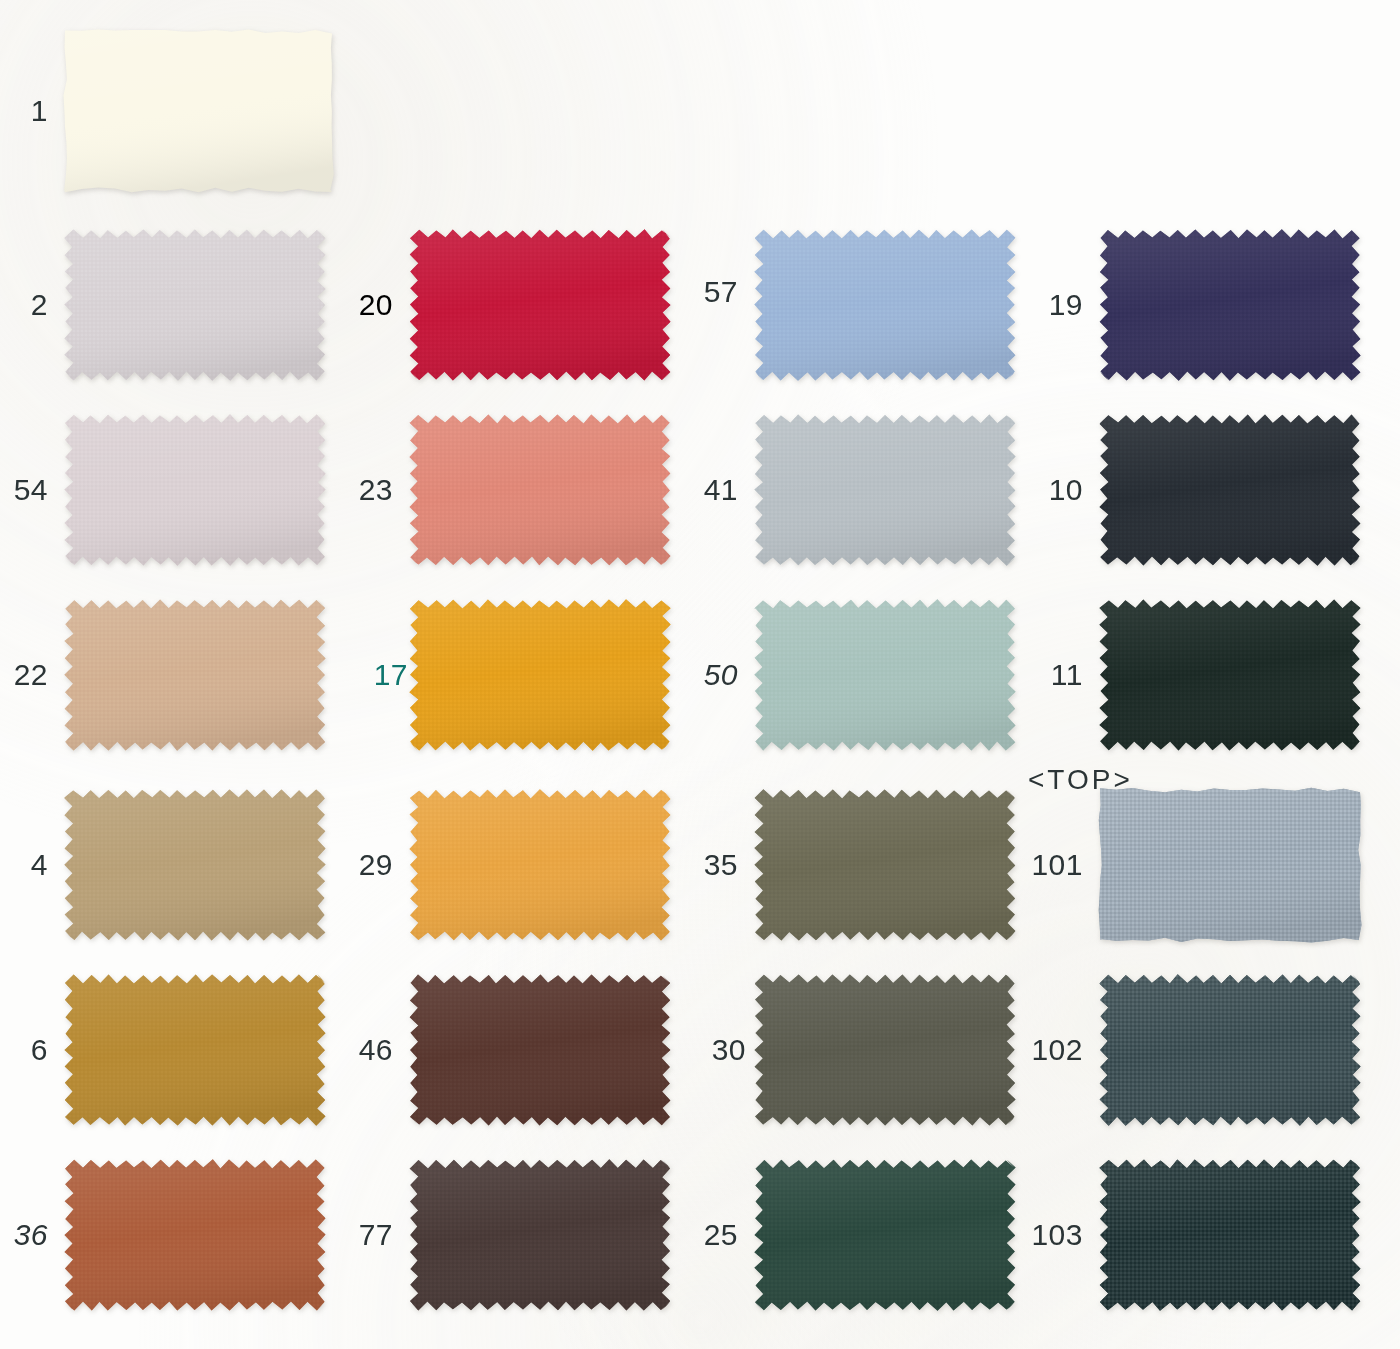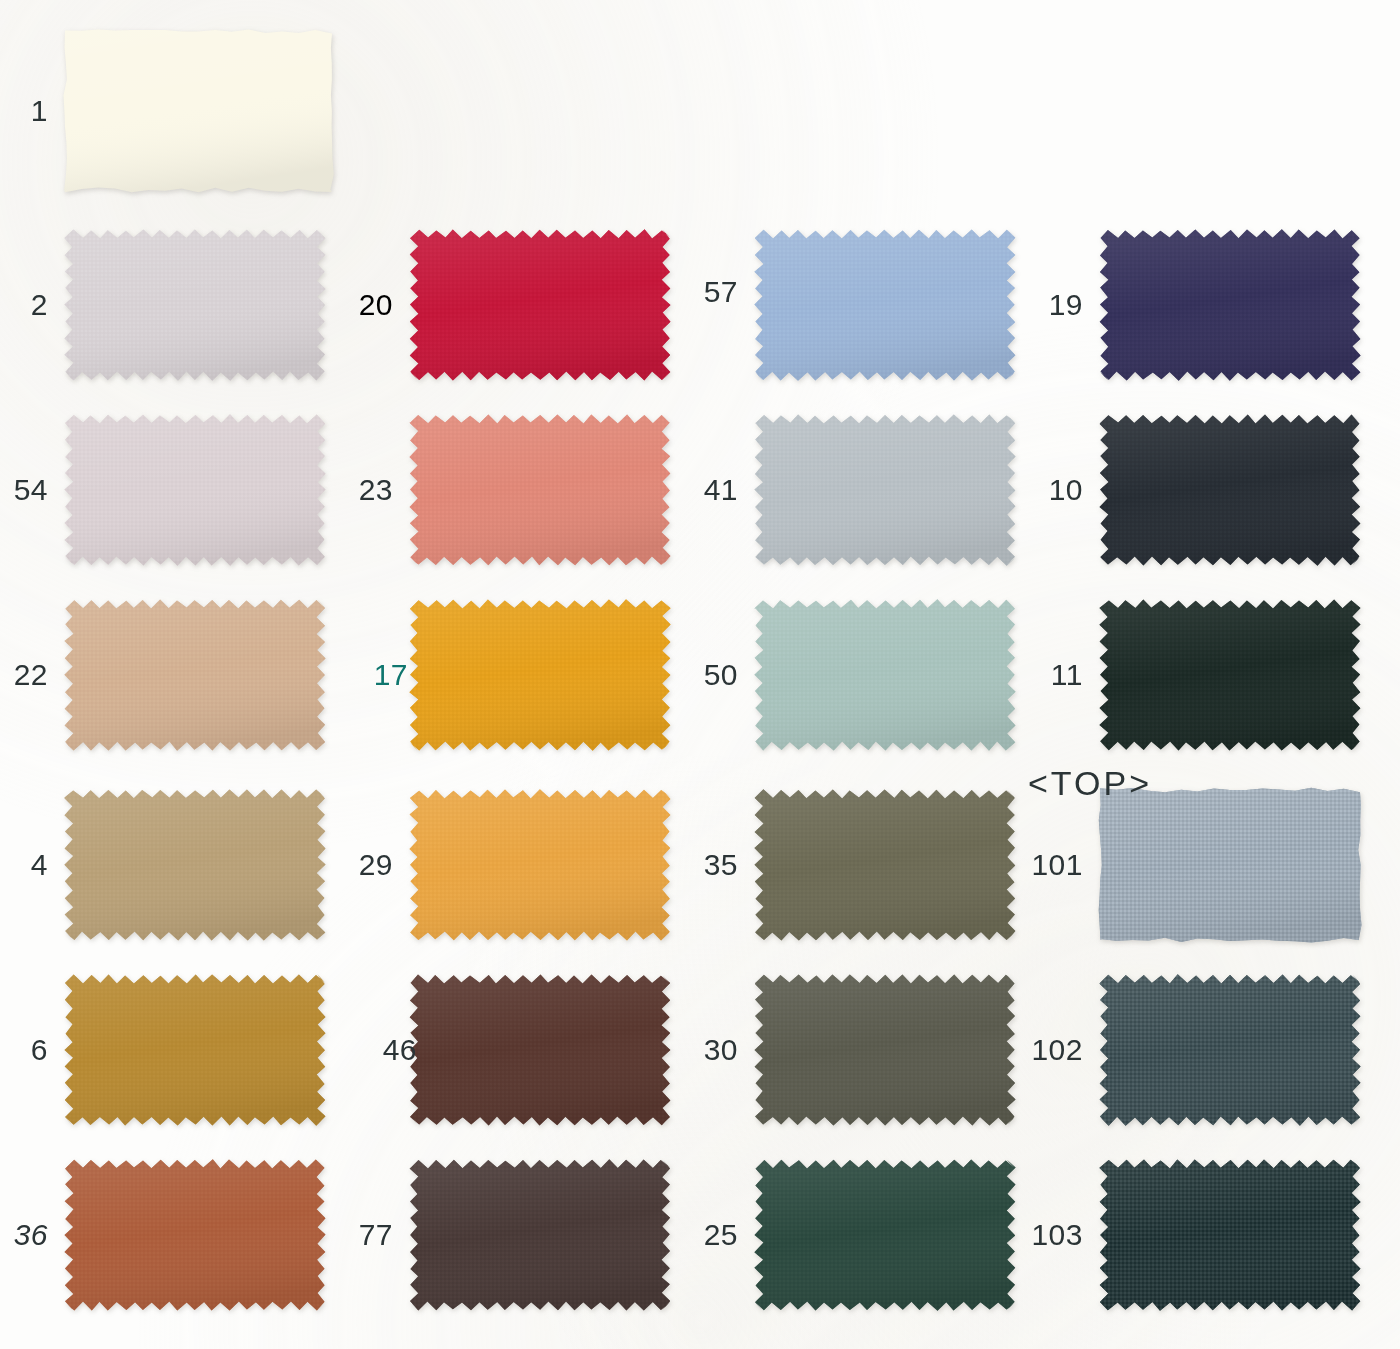--- a/index.html
+++ b/index.html
@@ -45,21 +45,21 @@
     line-height: 1;
     white-space: nowrap;
     transform: translateY(-50%);
     text-align: right;
   }
 
   .top-marker {
     position: absolute;
     color: #2b3436;
     font-family: "Liberation Sans", sans-serif;
-    font-size: 34px;
+    font-size: 28px;
     letter-spacing: 3px;
     white-space: nowrap;
     line-height: 1;
   }
 
   
   .chip {
     position: absolute;
     overflow: visible;
     filter: drop-shadow(1px 2px 2.5px rgba(90,85,78,.22));
@@ -387,21 +387,21 @@
               </linearGradient>
             </defs>
             <g clip-path="url(#clip11)">
               <rect x="-9" y="-9" width="278" height="168" fill="#a8c3bd"></rect>
               <rect x="-9" y="-9" width="278" height="168" fill="url(#pat11)" opacity=".6"></rect>
               <rect x="-9" y="-9" width="278" height="168" fill="url(#grd11)"></rect>
             </g>
           </svg>
         </div>
       </div>
-      <div class="label" style="top: 675px; left: 0px; width: 738px; color: rgb(43, 52, 54);">50</div>
+      <div class="label" style="top: 675px; left: 0px; width: 738px; color: rgb(43, 52, 54); font-style: italic;">50</div>
       <div class="cell" style="left: 1100px; top: 600px; width: 260px; height: 150px;">
         <div class="chip" style="left: 0px; top: 0px;">
           <svg width="278" height="168" viewBox="-9 -9 278 168" style="position: absolute; left: -9px; top: -9px;">
             <defs>
               <clipPath id="clip12">
                 <path d="M-0.6,8.1 L8.9,0.5 L18.0,8.1 L25.4,0.2 L35.4,8.0 L43.3,-0.5 L51.3,7.7 L60.9,0.6 L69.6,7.9 L78.5,0.4 L86.6,8.4 L95.7,0.7 L103.8,7.8 L112.9,0.3 L121.1,7.6 L130.4,0.5 L139.1,8.3 L146.9,0.5 L156.1,8.3 L163.9,0.2 L173.0,8.4 L181.4,0.1 L190.7,7.5 L199.0,0.4 L208.2,7.5 L216.3,-0.1 L224.7,8.5 L234.1,-0.6 L242.5,8.2 L251.3,0.3 L260.0,7.6 L251.5,0.4 L260.5,7.9 L252.3,16.5 L260.5,24.6 L251.5,33.0 L259.9,41.0 L252.3,50.5 L259.6,58.9 L251.5,66.8 L260.1,74.6 L252.6,82.7 L260.3,92.2 L252.0,99.6 L260.4,108.3 L252.4,116.2 L259.4,124.6 L252.5,133.0 L259.6,141.6 L251.7,150.0 L260.6,142.1 L251.4,150.0 L242.4,141.8 L233.2,149.8 L226.1,142.0 L217.2,150.0 L208.4,142.3 L199.8,150.1 L191.1,142.4 L181.7,150.5 L173.6,142.2 L164.9,149.6 L155.3,141.4 L146.8,149.6 L138.8,142.0 L129.4,150.4 L121.9,142.3 L112.5,150.3 L104.5,141.5 L95.3,149.7 L86.0,142.2 L78.5,150.4 L70.1,141.5 L60.8,149.6 L51.3,141.5 L43.7,149.9 L34.2,141.5 L26.2,149.8 L17.7,141.7 L8.8,150.3 L0.0,141.4 L8.4,149.4 L0.2,141.3 L8.4,132.7 L-0.6,125.1 L8.1,116.7 L-0.5,108.1 L8.5,99.7 L0.6,91.1 L8.3,83.1 L0.1,74.7 L7.9,66.6 L-0.4,58.1 L8.1,49.7 L-0.4,41.5 L8.0,32.9 L-0.6,24.7 L7.8,17.0 L0.0,8.5 Z"></path>
               </clipPath>
               <pattern id="pat12" width="4" height="4" patternUnits="userSpaceOnUse">
                 <rect width="4" height="4" fill="#1d2b27"></rect>
                 <rect x="0" y="0" width="2" height="2" fill="#2a3834" opacity=".42"></rect>
@@ -576,21 +576,21 @@
               </linearGradient>
             </defs>
             <g clip-path="url(#clip18)">
               <rect x="-9" y="-9" width="278" height="168" fill="#5a3830"></rect>
               <rect x="-9" y="-9" width="278" height="168" fill="url(#pat18)" opacity=".6"></rect>
               <rect x="-9" y="-9" width="278" height="168" fill="url(#grd18)"></rect>
             </g>
           </svg>
         </div>
       </div>
-      <div class="label" style="top: 1050px; left: 0px; width: 393px; color: rgb(43, 52, 54); margin-left: 24px;">46</div>
+      <div class="label" style="top: 1050px; left: 0px; width: 393px; color: rgb(43, 52, 54);">46</div>
       <div class="cell" style="left: 755px; top: 975px; width: 260px; height: 150px;">
         <div class="chip" style="left: 0px; top: 0px;">
           <svg width="278" height="168" viewBox="-9 -9 278 168" style="position: absolute; left: -9px; top: -9px;">
             <defs>
               <clipPath id="clip19">
                 <path d="M0.3,8.1 L8.9,-0.3 L18.0,7.5 L25.4,-0.0 L34.4,7.5 L43.7,-0.6 L52.5,7.8 L61.4,0.6 L69.0,8.0 L77.4,-0.4 L86.6,7.6 L94.8,-0.4 L104.6,8.1 L112.2,0.1 L121.5,8.1 L130.3,-0.3 L138.1,8.0 L147.4,-0.6 L155.9,8.5 L164.5,-0.3 L173.0,7.6 L182.0,0.2 L190.0,8.2 L199.2,-0.6 L207.6,8.5 L217.3,-0.3 L225.8,7.4 L233.8,-0.2 L243.1,8.0 L250.9,-0.2 L260.0,7.5 L251.7,0.3 L259.5,8.5 L252.5,16.7 L259.5,25.4 L252.0,32.8 L260.0,41.0 L251.5,49.4 L259.8,59.0 L251.6,66.2 L259.6,74.8 L251.8,83.3 L259.6,91.2 L251.9,99.7 L260.1,108.1 L252.3,116.4 L260.6,124.5 L251.7,132.6 L259.4,141.5 L252.5,150.0 L259.6,141.9 L250.8,149.9 L243.4,142.5 L234.4,150.5 L225.0,142.1 L217.4,150.6 L207.9,141.5 L199.3,150.2 L190.4,142.3 L181.4,149.7 L173.7,142.1 L164.6,149.9 L155.9,141.9 L147.0,149.9 L138.9,142.0 L130.1,150.4 L121.2,141.8 L112.5,149.9 L103.8,142.0 L95.0,149.9 L87.5,142.2 L78.4,150.4 L69.6,142.1 L60.8,149.6 L51.3,141.4 L42.6,150.1 L33.9,141.8 L26.1,149.5 L17.8,141.9 L8.1,149.4 L0.0,141.9 L8.4,149.4 L0.1,141.5 L8.4,133.8 L0.5,125.1 L7.8,116.1 L0.6,108.2 L8.1,99.4 L-0.4,91.8 L7.9,83.2 L-0.5,75.0 L8.5,66.4 L0.5,58.1 L8.1,50.0 L0.1,41.0 L8.2,33.4 L0.1,24.5 L8.1,17.3 L0.0,8.9 Z"></path>
               </clipPath>
               <pattern id="pat19" width="4" height="4" patternUnits="userSpaceOnUse">
                 <rect width="4" height="4" fill="#5b5c4f"></rect>
                 <rect x="0" y="0" width="2" height="2" fill="#68695c" opacity=".42"></rect>
@@ -603,21 +603,21 @@
               </linearGradient>
             </defs>
             <g clip-path="url(#clip19)">
               <rect x="-9" y="-9" width="278" height="168" fill="#5b5c4f"></rect>
               <rect x="-9" y="-9" width="278" height="168" fill="url(#pat19)" opacity=".6"></rect>
               <rect x="-9" y="-9" width="278" height="168" fill="url(#grd19)"></rect>
             </g>
           </svg>
         </div>
       </div>
-      <div class="label" style="top: 1050px; left: 0px; width: 738px; color: rgb(43, 52, 54); padding-left: 30px;">30</div>
+      <div class="label" style="top: 1050px; left: 8px; width: 738px; color: rgb(43, 52, 54); padding-left: 30px;">30</div>
       <div class="cell" style="left: 1100px; top: 975px; width: 260px; height: 150px;">
         <div class="chip" style="left: 0px; top: 0px;">
           <svg width="278" height="168" viewBox="-9 -9 278 168" style="position: absolute; left: -9px; top: -9px;">
             <defs>
               <clipPath id="clip20">
                 <path d="M0.4,7.6 L8.3,-0.3 L18.0,8.3 L25.7,-0.1 L34.8,7.8 L43.8,-0.0 L51.9,7.9 L61.3,0.6 L69.8,8.4 L77.7,-0.7 L87.3,7.9 L96.1,0.4 L103.6,8.0 L113.0,0.1 L121.3,8.5 L130.0,-0.2 L138.2,8.3 L146.8,0.1 L155.6,7.8 L165.1,0.3 L173.5,8.0 L182.6,-0.4 L190.8,8.2 L199.2,-0.2 L208.2,7.9 L217.4,0.7 L225.3,8.4 L233.7,0.6 L242.5,7.9 L250.8,0.3 L260.0,8.0 L252.6,0.1 L260.1,9.0 L252.0,16.9 L260.1,25.5 L252.4,33.4 L260.4,41.2 L251.5,50.1 L259.5,58.6 L251.5,66.7 L260.0,74.7 L252.1,83.5 L260.6,91.6 L252.6,99.7 L260.5,107.7 L252.4,116.3 L259.5,124.9 L252.1,133.6 L260.1,142.3 L252.3,150.0 L259.9,141.9 L251.4,149.4 L242.1,141.6 L233.7,149.6 L225.5,142.4 L216.6,150.1 L208.5,141.6 L199.9,150.7 L191.4,142.3 L182.4,149.6 L173.0,141.8 L164.6,149.5 L156.5,142.2 L146.8,149.5 L138.2,141.5 L130.6,150.2 L120.7,141.5 L113.2,150.3 L103.3,142.4 L94.9,150.0 L86.3,141.7 L78.2,150.2 L69.0,142.1 L60.3,149.8 L51.5,141.8 L42.7,150.3 L35.0,142.4 L25.6,150.7 L17.1,141.7 L8.7,150.7 L0.0,142.2 L8.3,149.6 L0.0,141.4 L8.4,133.1 L-0.4,124.5 L8.0,116.6 L-0.3,108.4 L7.5,100.2 L0.2,91.9 L8.3,83.4 L0.1,75.0 L7.8,66.0 L0.4,58.5 L7.7,49.7 L0.5,41.2 L8.4,32.6 L0.1,25.1 L7.8,16.5 L-0.5,8.8 Z"></path>
               </clipPath>
               <pattern id="pat20" width="4" height="4" patternUnits="userSpaceOnUse">
                 <rect width="4" height="4" fill="#3f5156"></rect>
                 <rect x="0" y="0" width="2" height="2" fill="#5d6f74" opacity=".5"></rect>

